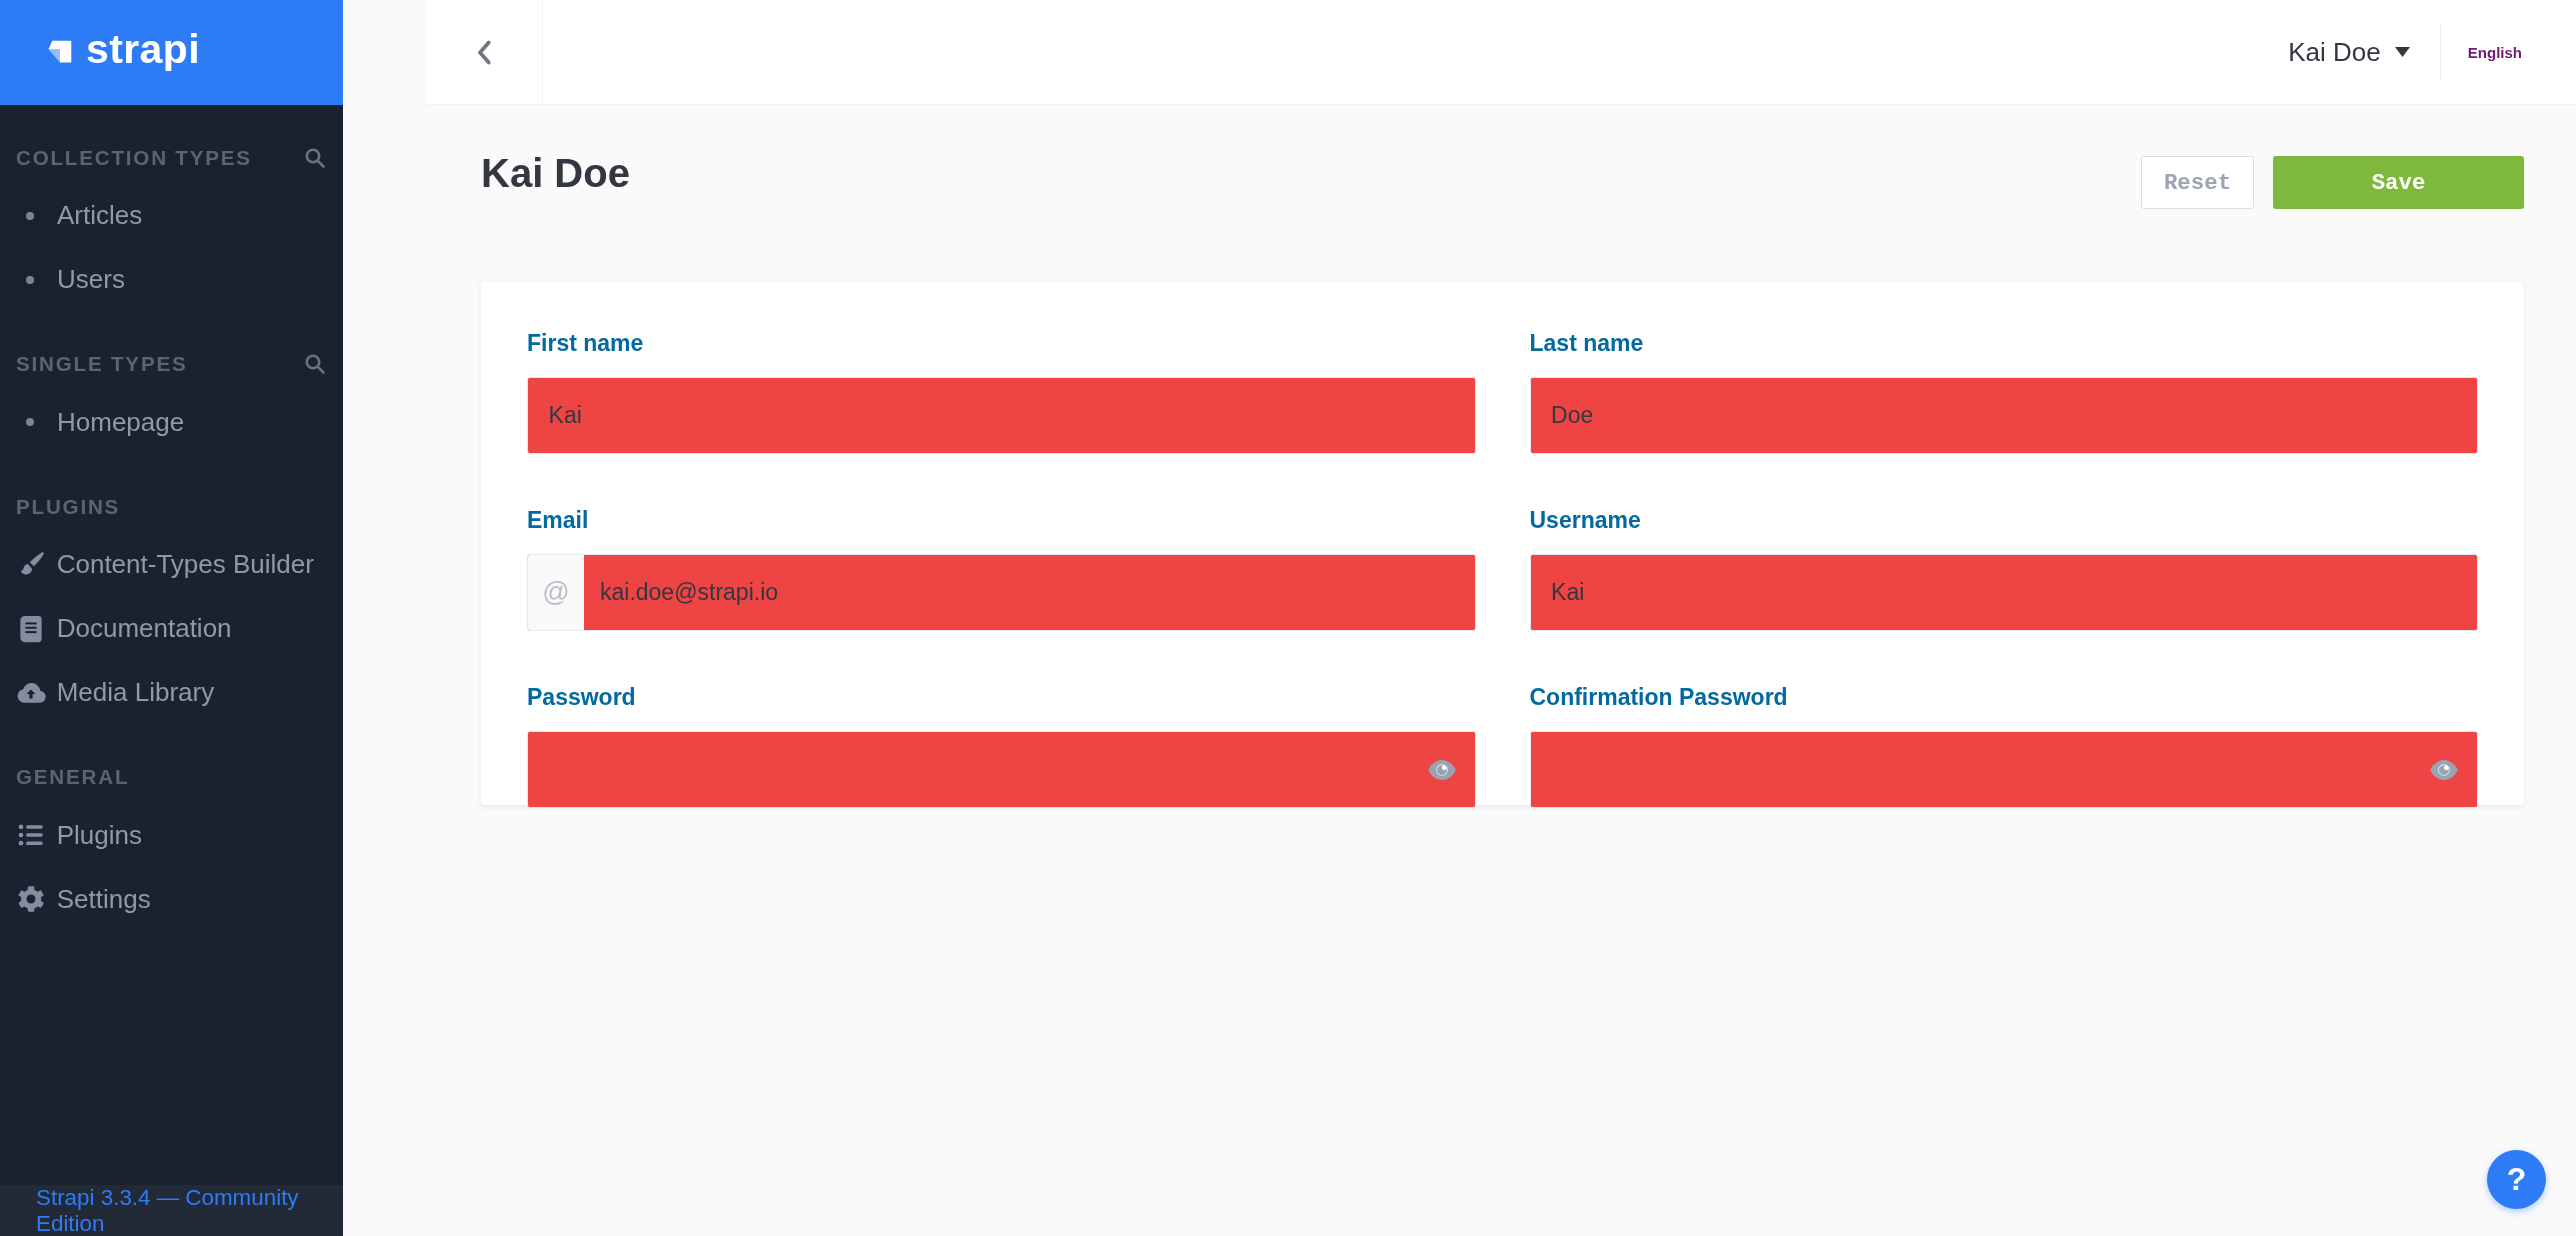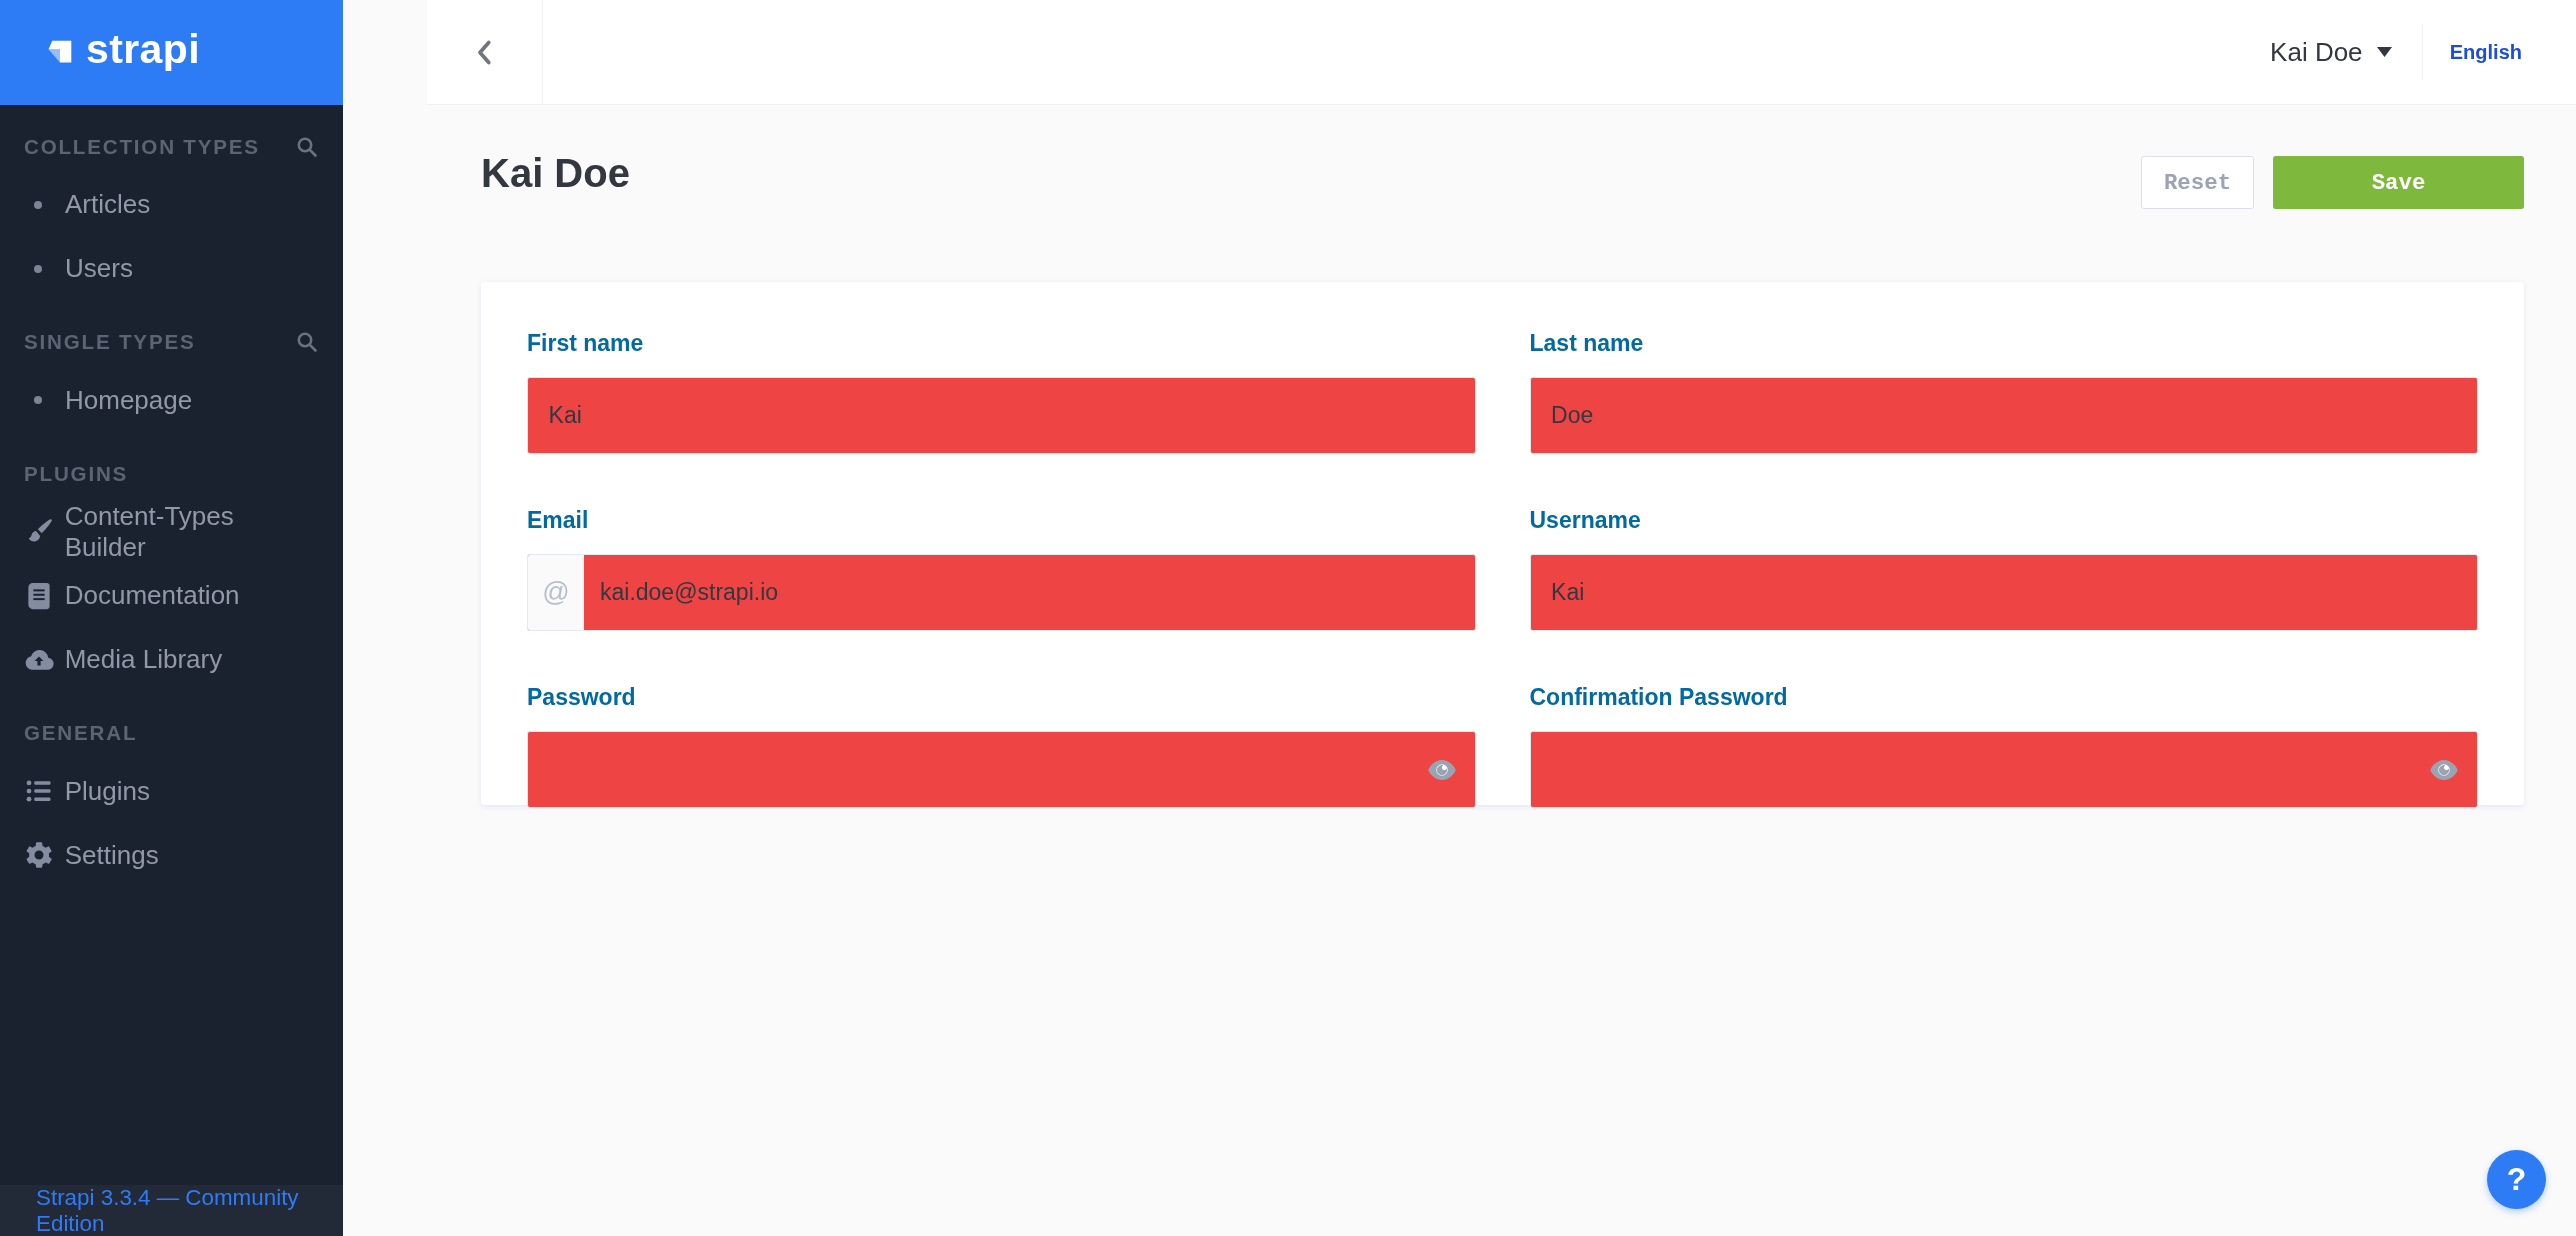--- a/index.html
+++ b/index.html
@@ -21,21 +21,21 @@
     height: 105px; background: #2e7cf5;
     display: flex; align-items: center; padding-left: 39px;
     cursor: pointer;
   }
   .logo svg { width: 38px; height: 38px; }
   .logo-text {
     color: #fff; font-size: 41px; font-weight: 700;
     margin-left: 9px; letter-spacing: 0.4px; line-height: 1;
     padding-bottom: 5.4px;
   }
-  .side-section { margin-top: 28px; padding: 0 24px; }
+  .side-section { margin-top: 39px; padding: 0 16px; }
   .side-head {
     display: flex; justify-content: space-between; align-items: center;
     height: 27px;
   }
   .side-title {
     color: #5c6372; font-size: 20.6px; font-weight: 700; letter-spacing: 1.8px;
   }
   .side-search { width: 24px; height: 24px; color: #6a7181; cursor: pointer; }
   .side-items { list-style: none; margin-top: 12.5px; }
   .side-item {
@@ -77,21 +77,21 @@
   .user-menu {
     display: flex; align-items: center; cursor: pointer;
   }
   .user-name { font-size: 26px; color: #33373f; font-weight: 500; }
   .caret { width: 15px; height: 10px; color: #33373f; margin-left: 14.3px; }
   .topbar-divider {
     width: 0.9px; height: 56px; background: #f0f0f3; margin: 0 27px 0 30px;
   }
   .lang-btn {
     border: none; background: transparent; font-family: inherit;
-    font-size: 20px; font-weight: 700; color: #1d4ed8; cursor: pointer;
+    font-size: 15px; font-weight: 700; color: #701a75; cursor: pointer;
   }
 
   
   .main { position: absolute; left: 427px; right: 0; top: 105px; bottom: 0; }
   .page-head {
     display: flex; justify-content: space-between; align-items: flex-start;
     padding: 45px 52px 0 54px;
   }
   .page-title { font-size: 40px; font-weight: 700; color: #333740; line-height: 1.15; }
   .actions { display: flex; gap: 19px; margin-top: 6.3px; }

